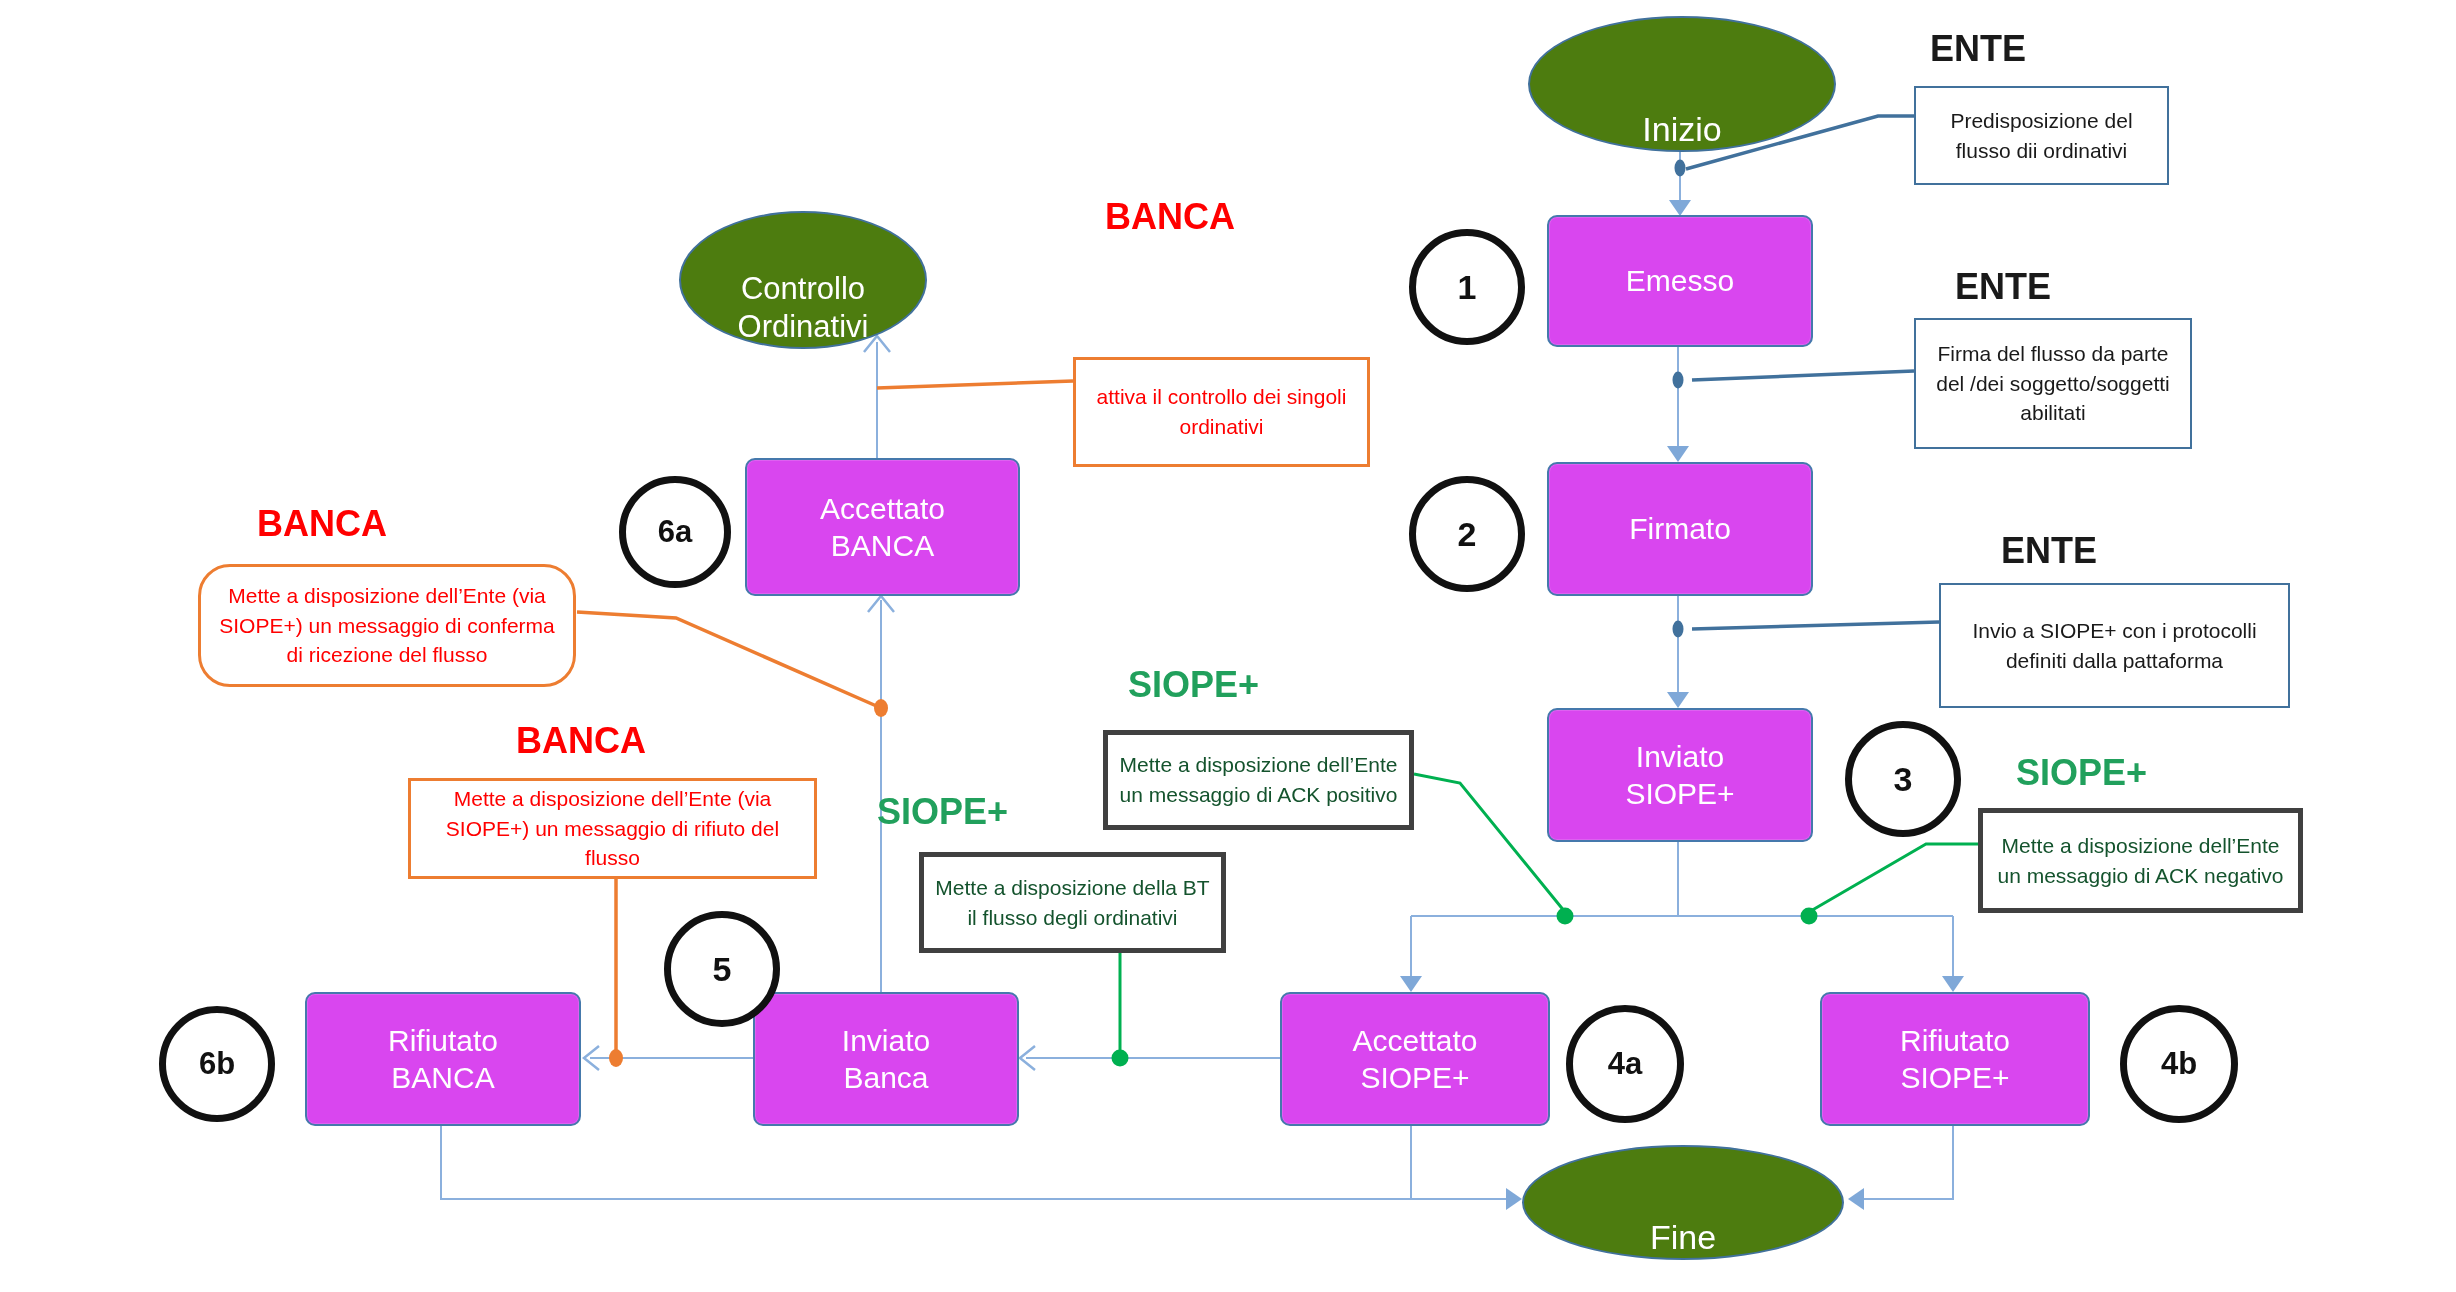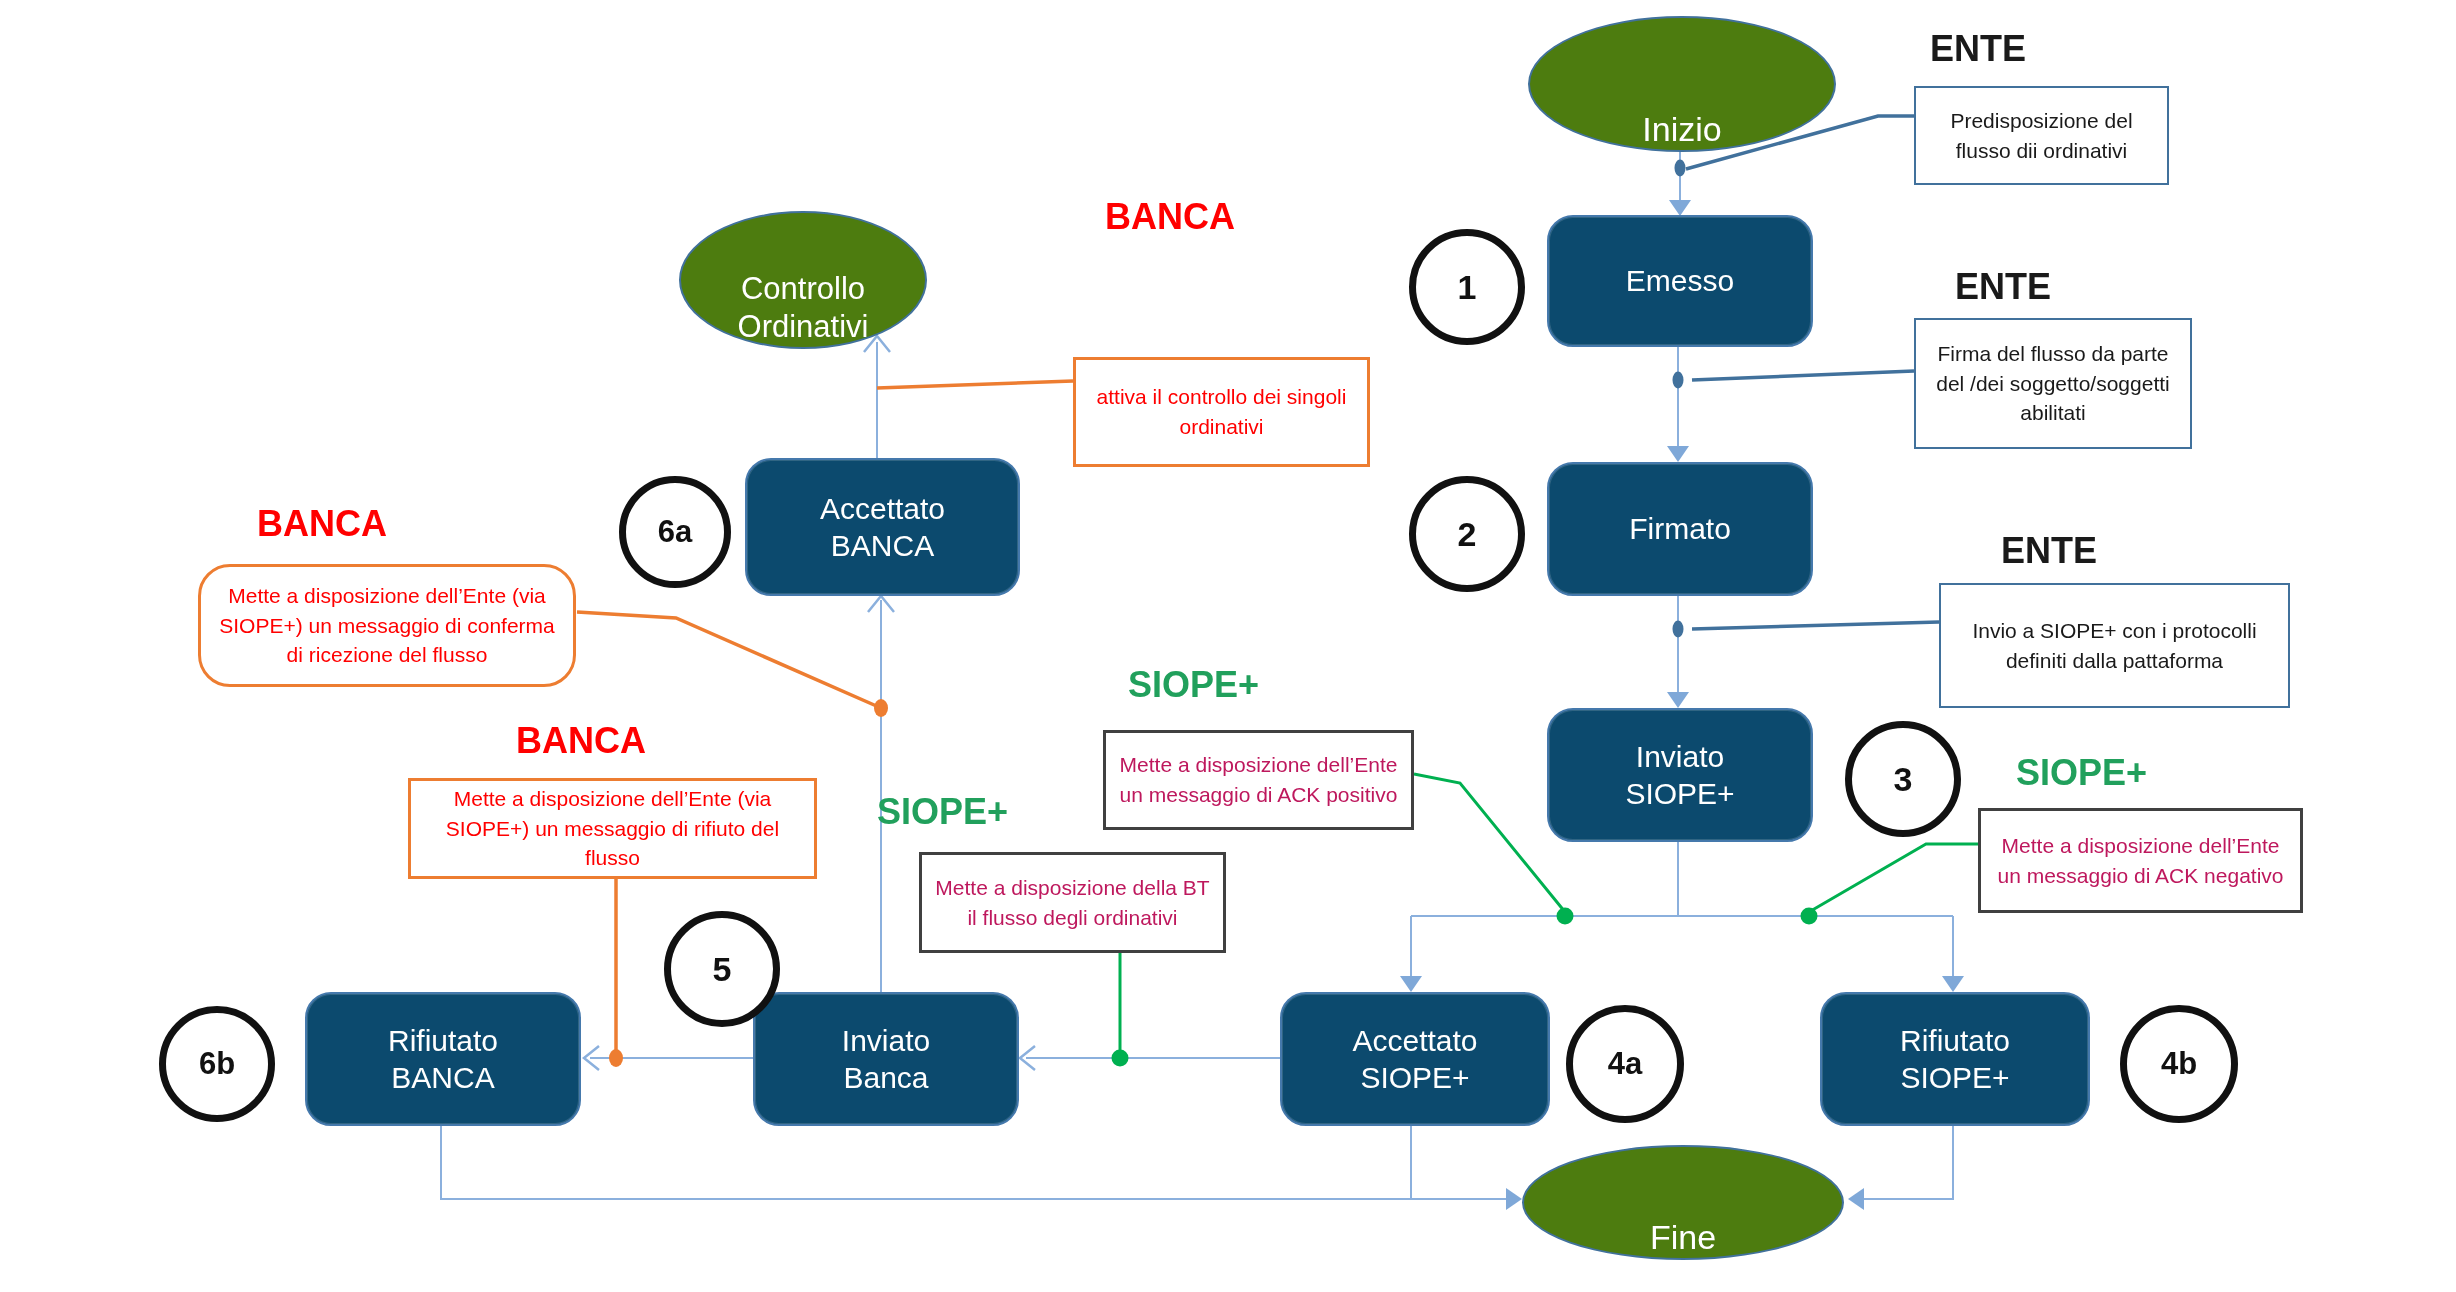--- a/index.html
+++ b/index.html
@@ -1,40 +1,40 @@
 <!DOCTYPE html>
 <html><head>
 <meta charset="utf-8">
 <style>
   html,body{margin:0;padding:0;background:#ffffff;}
   #canvas{position:relative;width:2456px;height:1292px;background:#ffffff;overflow:hidden;
           font-family:"Liberation Sans", sans-serif;}
   #wires{position:absolute;left:0;top:0;width:2456px;height:1292px;}
 
-  .node{position:absolute;background:#0c4a6e;border:2px solid #4579ac;border-radius:26px;
+  .node{position:absolute;background:#d946ef;border:2px solid #4579ac;border-radius:10px;
         color:#ffffff;display:flex;flex-direction:column;align-items:center;justify-content:center;
         text-align:right;font-size:30px;line-height:1.25;box-shadow:inset 0 0 0 1px rgba(255,255,255,.15);}
   .ellipse{position:absolute;background:#4d7c0f;border:2.5px solid #41719C;border-radius:50%;
         color:#ffffff;display:flex;flex-direction:column;align-items:center;justify-content:flex-end;
         text-align:center;font-size:34px;line-height:1.25;}
   .l{display:block;}
 
   .step{position:absolute;background:#ffffff;border:7px solid #111111;border-radius:50%;
         color:#111111;display:flex;align-items:center;justify-content:center;
         font-size:34px;font-weight:700;}
 
   .actor{position:absolute;width:240px;text-align:left;font-size:36px;font-weight:700;color:#1a1a1a;}
   .actor.red{color:#FF0000;}
   .actor.green{color:#21A05C;}
 
   .note{position:absolute;background:#ffffff;display:flex;align-items:center;justify-content:center;
         text-align:center;font-size:21px;line-height:1.42;padding:6px 10px;box-sizing:border-box;color:#1a1a1a;}
   .note.ente{border:2.5px solid #41719C;}
   .note.banca{border:3px solid #ED7D31;color:#FF0000;}
-  .note.siope{border:3px solid #404040;color:#be185d;}
+  .note.siope{border:5px solid #404040;color:#14532d;}
 </style>
 </head>
 <body>
 
 <div id="canvas">
 
   <svg id="wires" viewBox="0 0 2456 1292">
 
     <g stroke="#8BB0DD" stroke-width="2" fill="none">
       <line x1="1680" y1="149" x2="1680" y2="206"></line>

